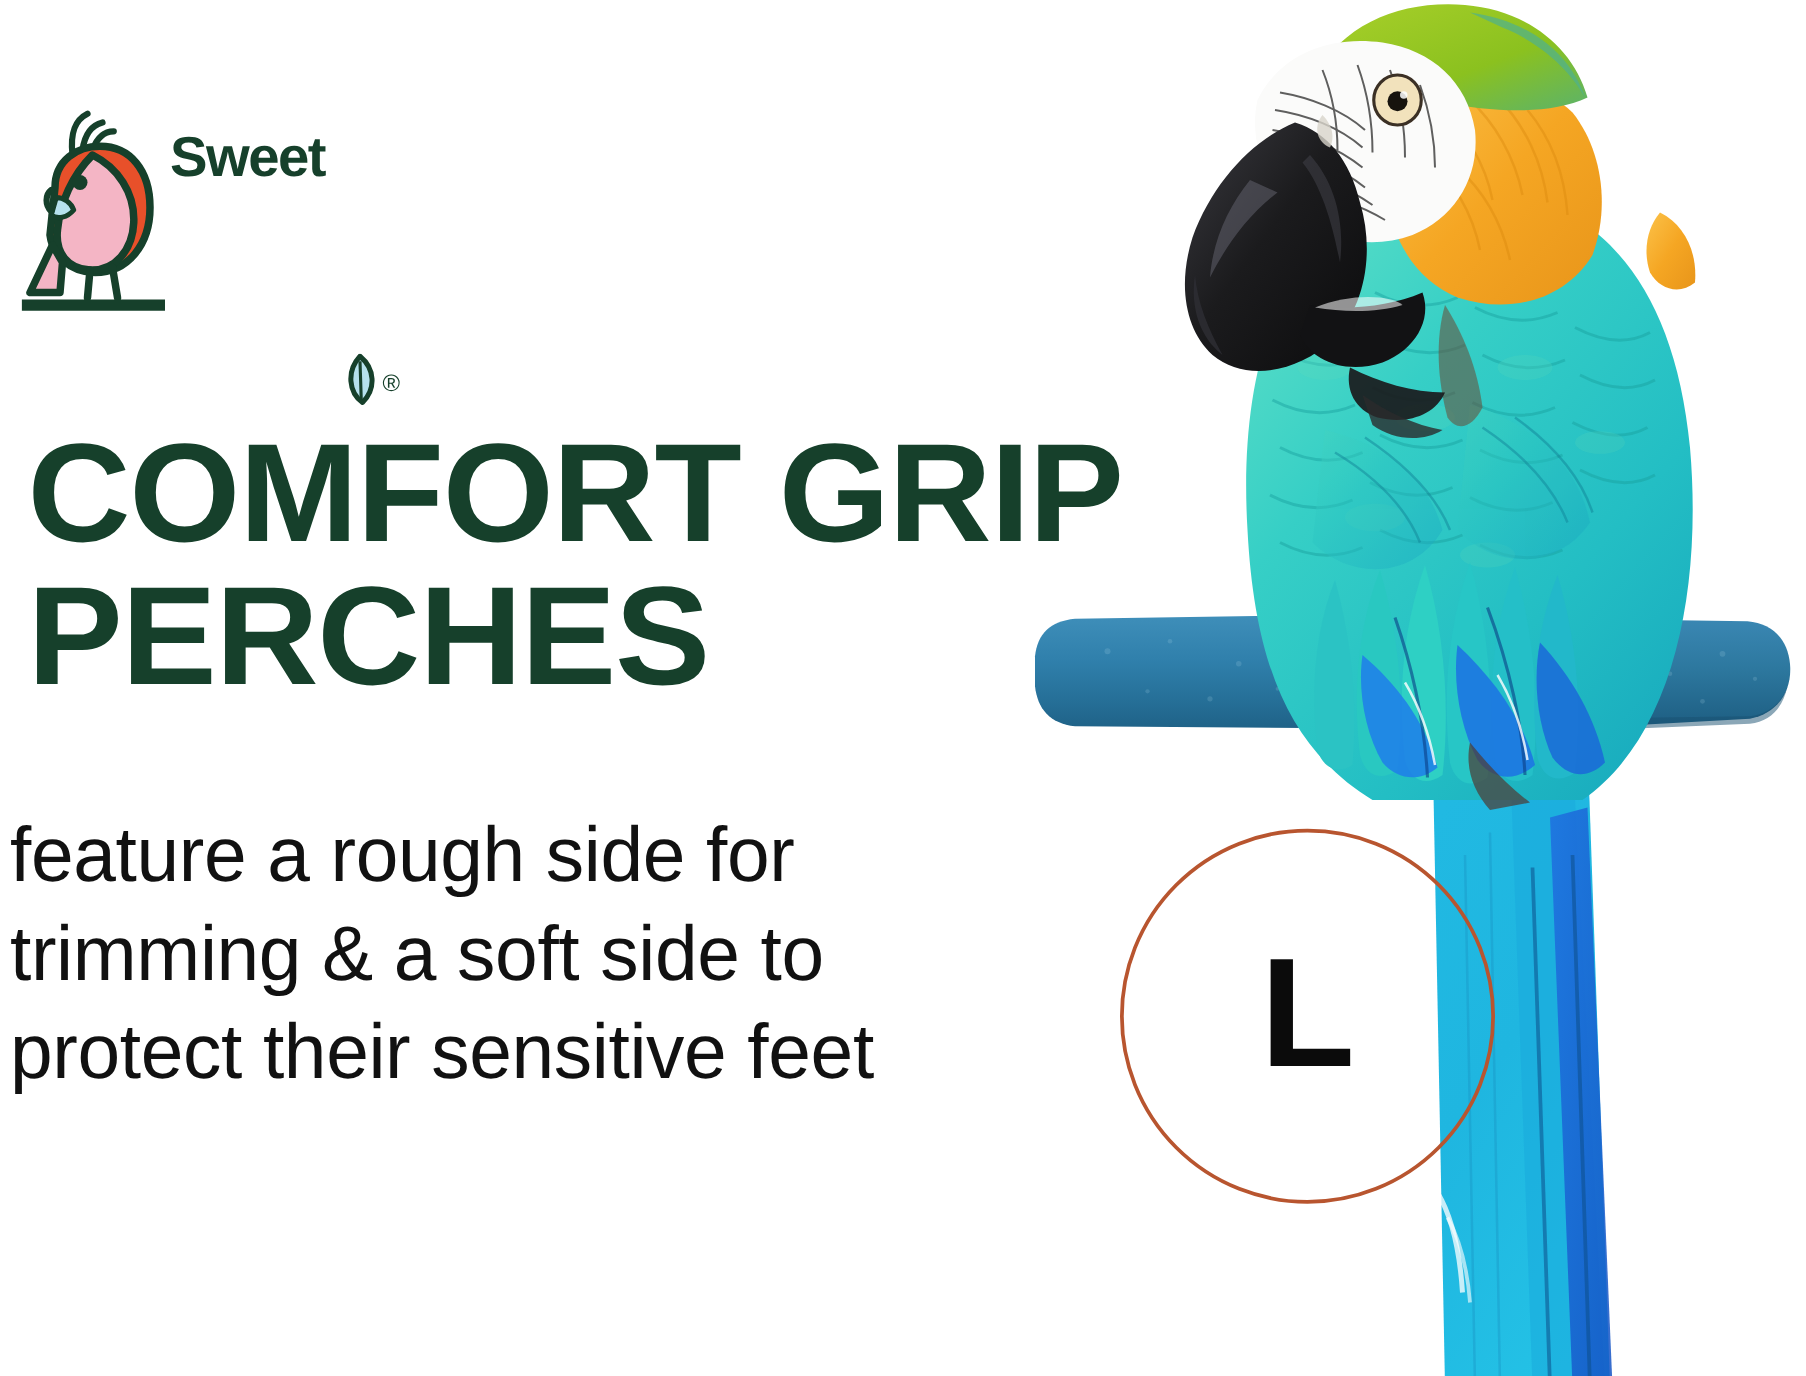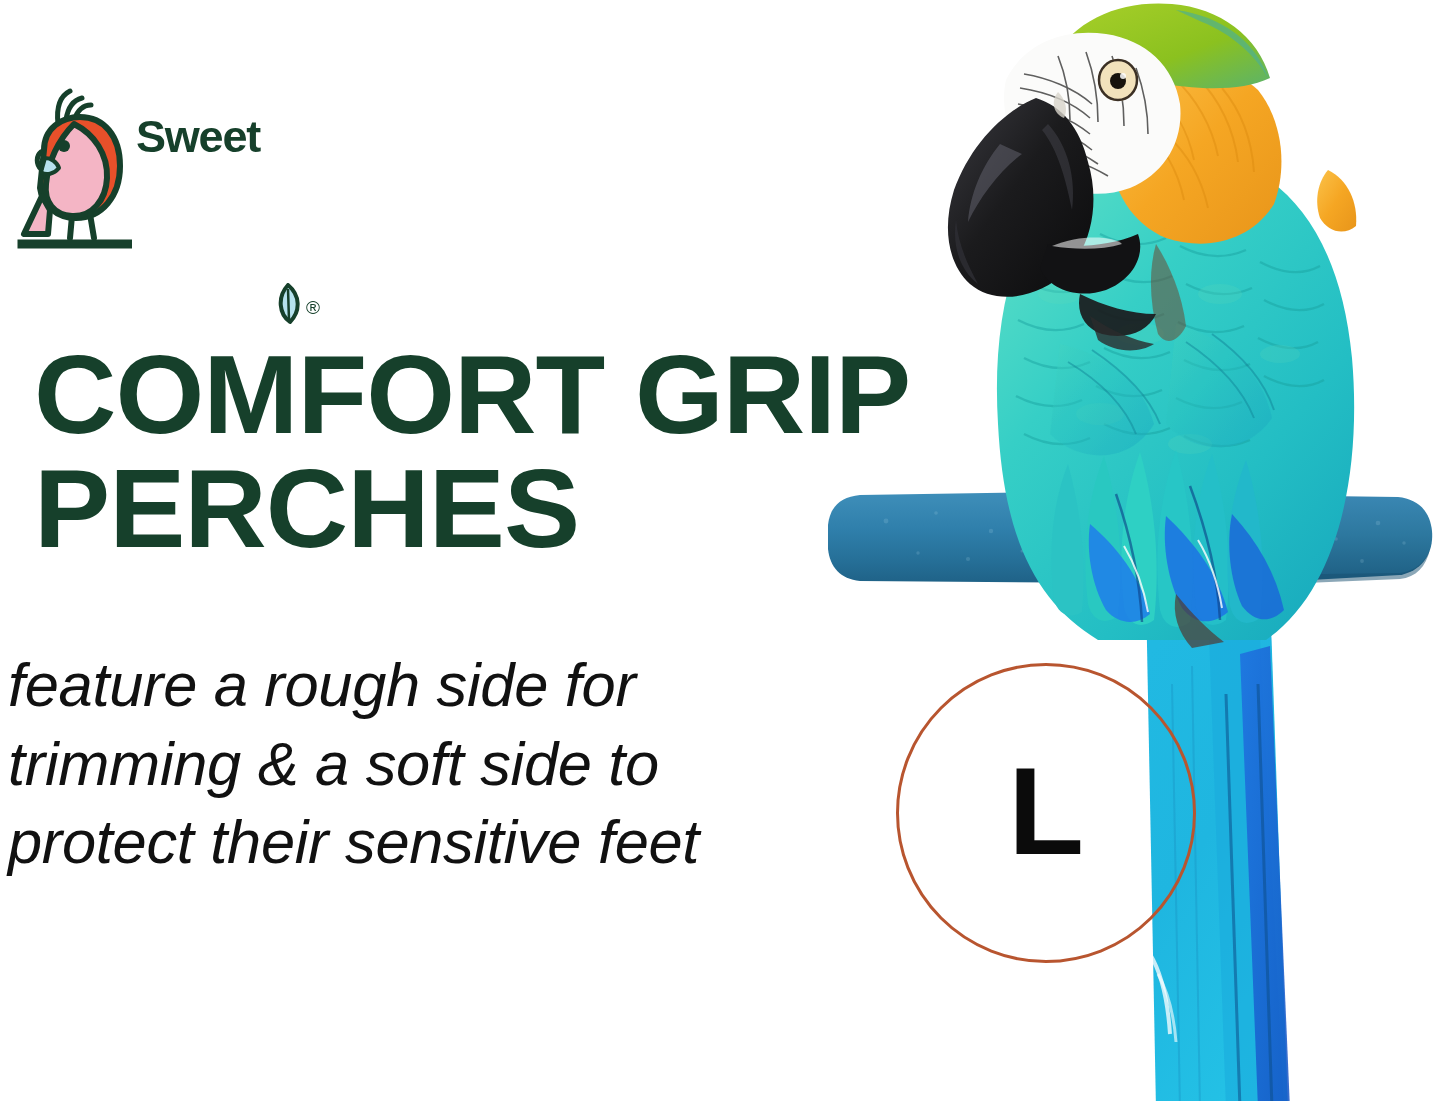--- a/index.html
+++ b/index.html
@@ -31,21 +31,20 @@
     left: 0;
     top: 0;
     width: 118px;
     height: 178px;
   }
   #logo-wordmark {
     position: absolute;
     left: 122px;
     top: 20px;
     width: 190px;
-    margin-top: 11px;
   }
   .logo-line {
     display: block;
     color: #16402b;
     font-family: "Liberation Sans", sans-serif;
     font-weight: bold;
     font-size: 45px;
     line-height: 0.96;
     letter-spacing: -1.2px;
   }
@@ -62,21 +61,21 @@
     top: 214px;
     color: #16402b;
     font-size: 19px;
     font-family: "Liberation Sans", sans-serif;
     line-height: 1;
   }
 
   
   #headline {
     position: absolute;
-    left: 34px;
+    left: 22px;
     top: 338px;
     width: 1020px;
   }
   .headline-line {
     display: block;
     color: #16402b;
     font-family: "Liberation Sans Narrow", "Liberation Sans", sans-serif;
     font-weight: bold;
     font-size: 112px;
     line-height: 1.02;
@@ -85,21 +84,20 @@
     transform-origin: left center;
     white-space: nowrap;
   }
 
   
   #subcopy {
     position: absolute;
     left: 8px;
     top: 646px;
     width: 790px;
-    font-style: italic;
   }
   .sub-line {
     display: block;
     color: #111111;
     font-family: "Liberation Sans Narrow", "Liberation Sans", sans-serif;
     font-weight: 300;
     font-size: 62px;
     line-height: 1.27;
     letter-spacing: -0.3px;
     white-space: nowrap;

